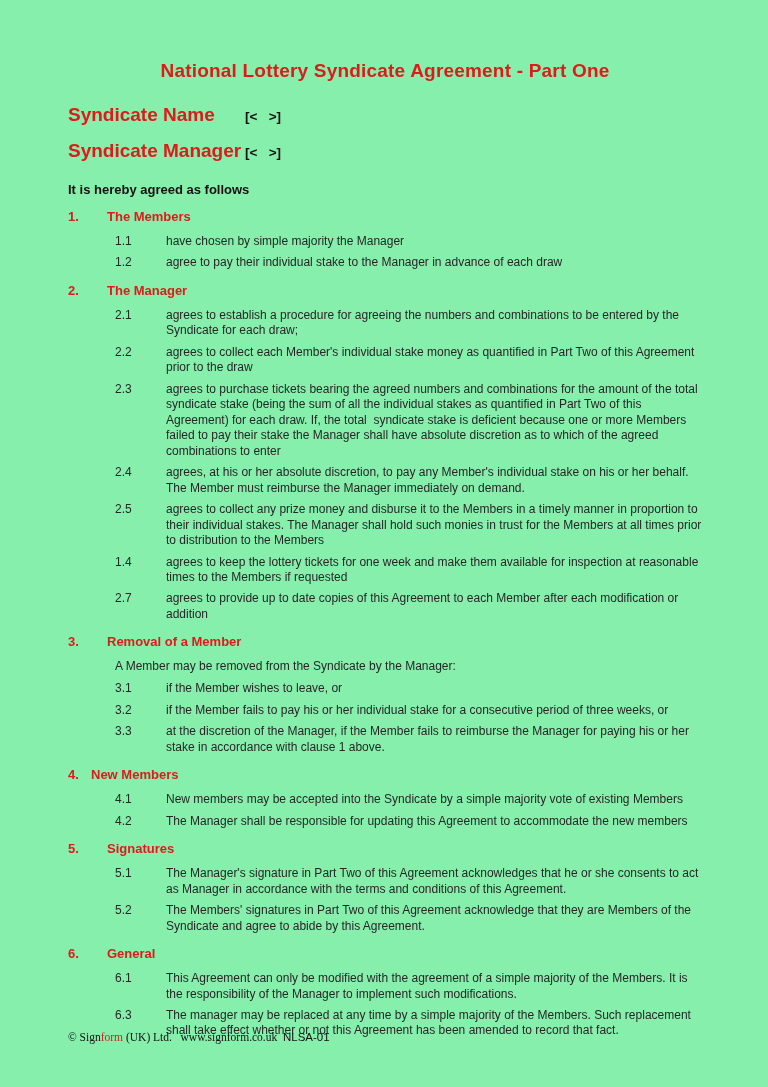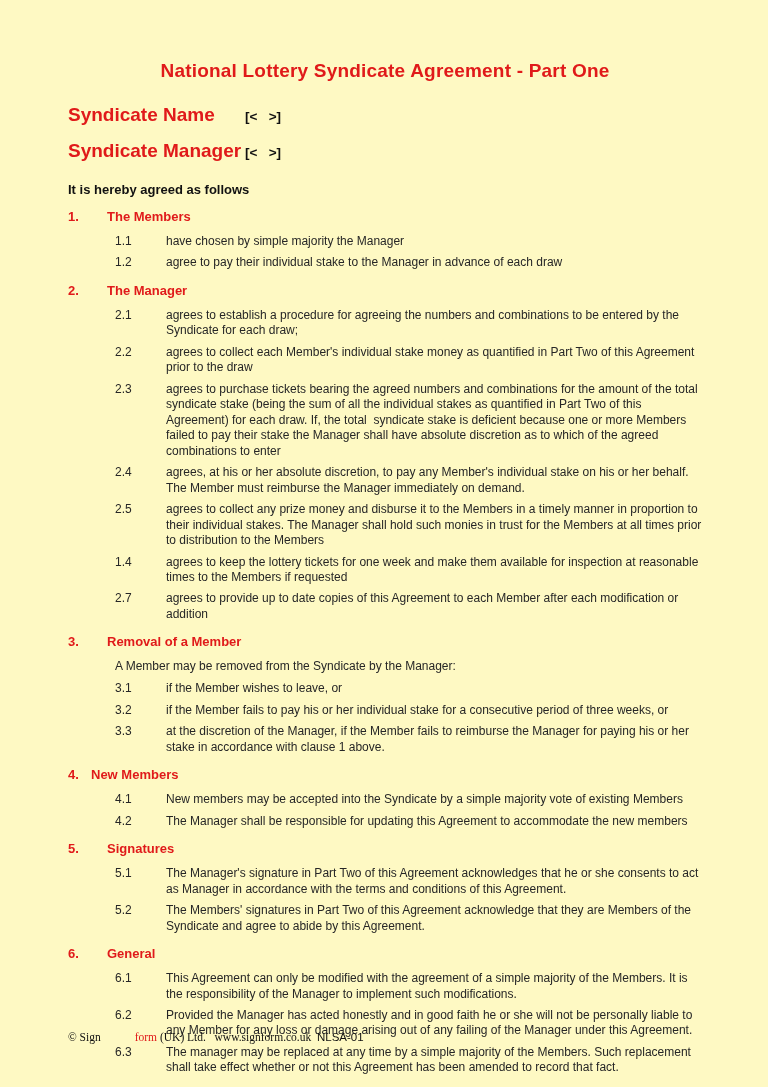--- a/index.html
+++ b/index.html
@@ -1,19 +1,19 @@
 <!DOCTYPE html>
 <html><head>
 <meta charset="utf-8">
 <style>
   html,body { margin:0; padding:0; background:#ffffff; }
   .page {
     position:relative;
     width:768px; height:1087px;
-    background:#fef9c3;
+    background:#86efac;
     box-sizing:border-box;
     padding:60px 66px 0 68px;
     font-family:"Liberation Sans", sans-serif;
     color:#262626;
     overflow:hidden;
   }
   .title {
     margin:0 0 22px 0;
     text-align:center;
     font-size:19px;
@@ -33,21 +33,21 @@
   .clause { display:flex; margin-bottom:6px; font-size:12px; line-height:1.29; }
   .clause-num { margin-left:47px; width:51px; flex:none; }
   .clause-text { flex:1; white-space:pre-wrap; }
 
   .footer {
     position:absolute; left:68px; top:1031px;
     font-family:"Liberation Serif", serif;
     font-size:11.5px; color:#111111;
     white-space:pre;
   }
-  .footer .red { color:#e01a1a;padding-left:34px; }
+  .footer .red { color:#e01a1a; }
   .footer .code { font-family:"Liberation Sans", sans-serif; }
 </style>
 </head>
 <body>
 
 <div class="page">
 
   <h1 class="title">National Lottery Syndicate Agreement - Part One</h1>
 
   <div class="field-row">
@@ -193,24 +193,20 @@
       <span class="sec-num">6.</span>
       <span>General</span>
     </div>
 
     <div>
   <div class="clause">
     <span class="clause-num">6.1</span>
     <span class="clause-text">This Agreement can only be modified with the agreement of a simple majority of the Members. It is the responsibility of the Manager to implement such modifications.</span>
   </div>
 
-  <div class="clause">
-    <span class="clause-num">6.2</span>
-    <span class="clause-text">Provided the Manager has acted honestly and in good faith he or she will not be personally liable to any Member for any loss or damage arising out of any failing of the Manager under this Agreement.</span>
-  </div>
 
   <div class="clause">
     <span class="clause-num">6.3</span>
     <span class="clause-text">The manager may be replaced at any time by a simple majority of the Members. Such replacement shall take effect whether or not this Agreement has been amended to record that fact.</span>
   </div>
 </div>
   </section>
 </div>
 
   <div class="footer"><span>© Sign</span><span class="red">form</span><span> (UK) Ltd.   </span><span>www.signform.co.uk  </span><span class="code">NLSA-01</span></div>

